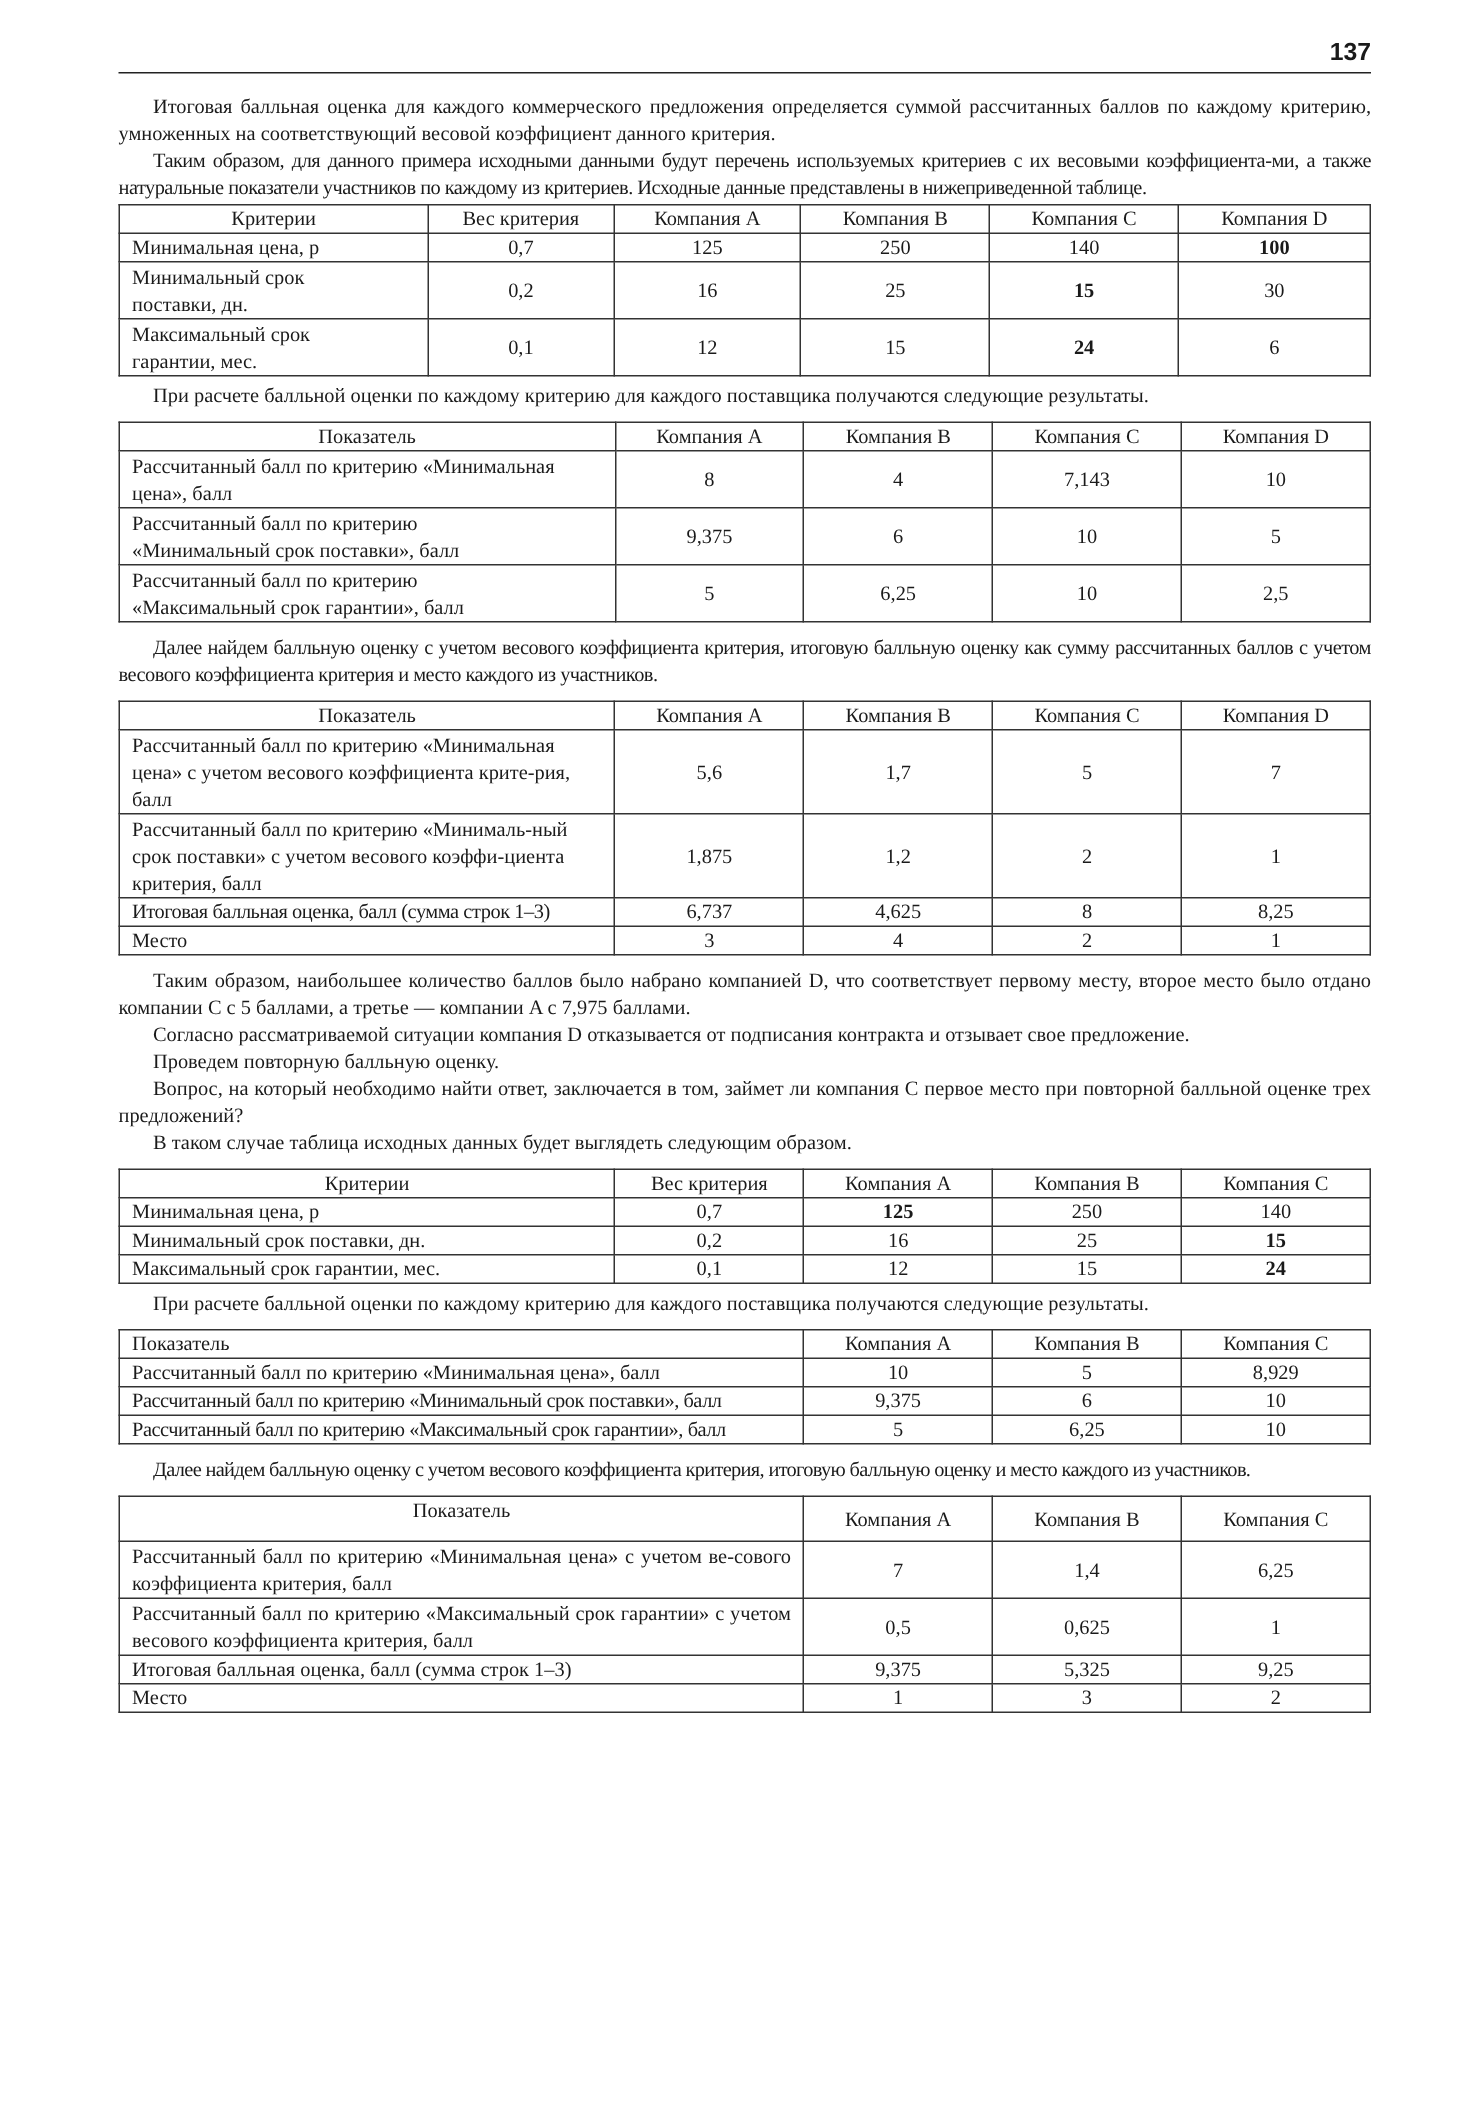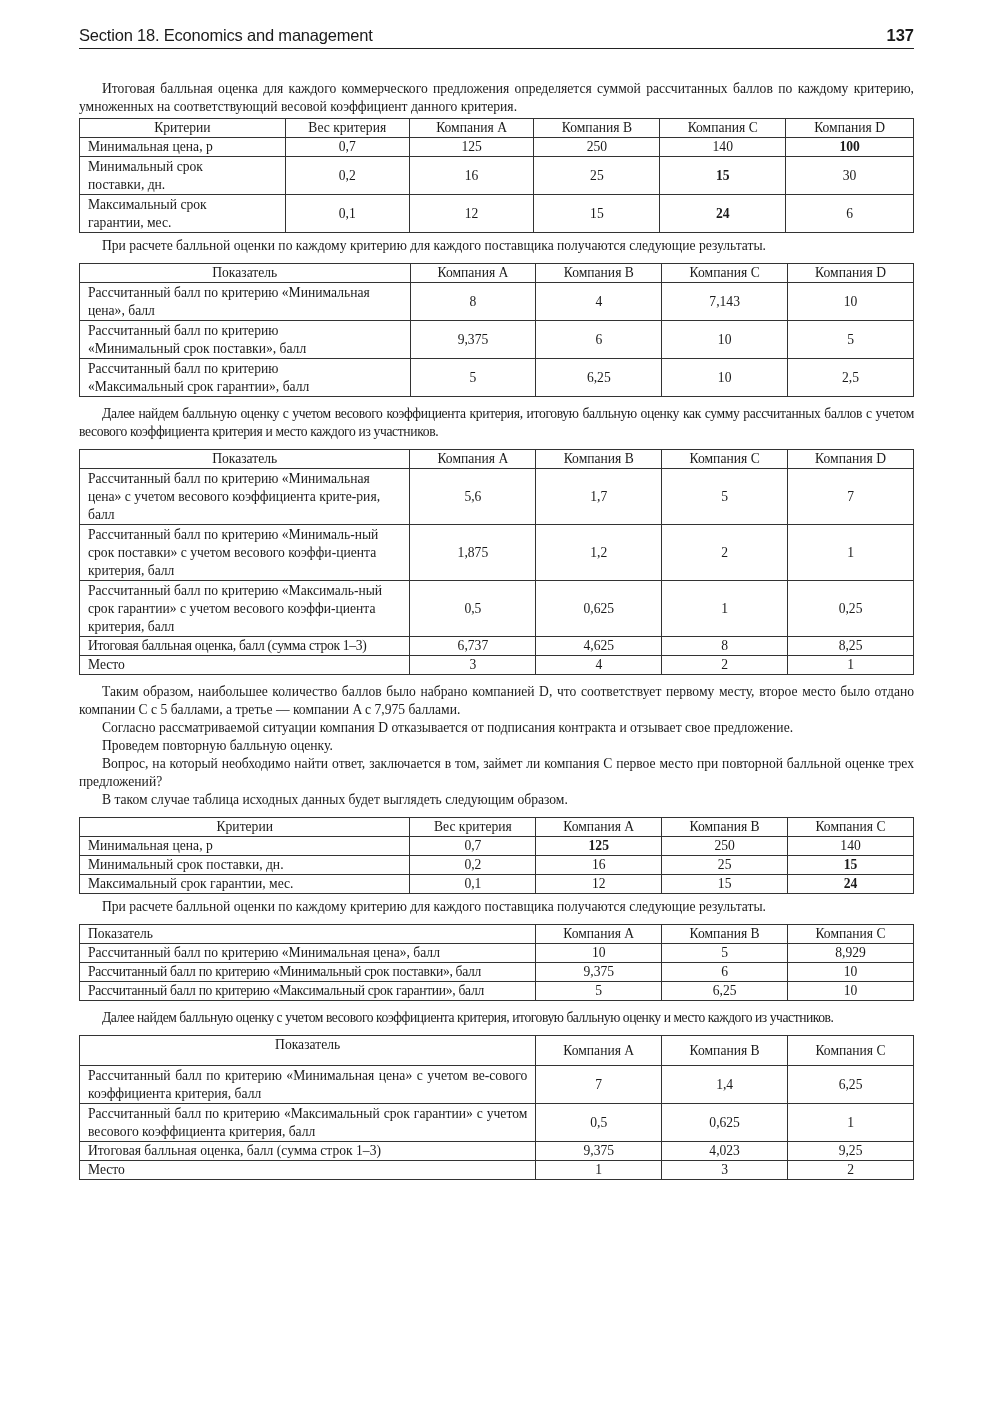--- a/index.html
+++ b/index.html
@@ -4,42 +4,42 @@
 <style>
   html, body { margin: 0; padding: 0; background: #ffffff; }
   body { width: 985px; height: 1415px; position: relative; overflow: hidden;
          font-family: "Liberation Serif", "DejaVu Serif", serif; color: #1a1a1a; }
   .header { position: absolute; left: 79px; top: 26px; width: 835px; height: 22px;
             border-bottom: 1.5px solid #222; }
   .header .sec { position: absolute; left: 0; top: 0; font-family: "Liberation Sans", "DejaVu Sans", sans-serif;
                  font-size: 16.5px; letter-spacing: -0.2px; }
   .header .pg { position: absolute; right: 0; top: 0; font-family: "Liberation Sans", "DejaVu Sans", sans-serif;
                 font-size: 16.5px; font-weight: bold; }
-  .content { position: absolute; left: 79px; top: 80px; width: 835px; }
+  .content { position: absolute; left: 79px; top: 62px; width: 835px; }
   p { margin: 0; font-size: 13.6px; line-height: 18px; text-align: justify; text-indent: 23px; }
   p.tight { letter-spacing: -0.35px; }
   table { border-collapse: collapse; width: 835px; font-size: 13.6px; }
   td, th { border: 1px solid #333; font-weight: normal; padding: 0 8px; line-height: 18px; vertical-align: middle; }
   td.num, th.c { text-align: center; }
   td.lbl { text-align: left; }
   th.l { text-align: left; }
   .b { font-weight: bold; margin-top: 24px; }
   .gap4 { height: 4px; }
   .gap8 { height: 8px; }
 </style>
 </head>
 <body>
 
 <div class="header">
-  <span class="sec">Section 18. Economics and management</span>
   <span class="pg">137</span>
 </div>
 
 <div class="content">
   <p>Итоговая балльная оценка для каждого коммерческого предложения определяется суммой рассчитанных баллов по каждому критерию, умноженных на соответствующий весовой коэффициент данного критерия.</p>
+  <p class="tight">Таким образом, для данного примера исходными данными будут перечень используемых критериев с их весовыми коэффициента-ми, а также натуральные показатели участников по каждому из критериев. Исходные данные представлены в нижеприведенной таблице.</p>
 
   <table style="margin-top:2px;">
     <colgroup>
         <col style="width:206px">
         <col style="width:124px">
         <col style="width:125px">
         <col style="width:126px">
         <col style="width:126px">
         <col style="width:128px">
       </colgroup>
@@ -150,27 +150,20 @@
       <td class="num">5</td>
       <td class="num">7</td>
     </tr>
     <tr style="height:56px">
       <td class="lbl">Рассчитанный балл по критерию «Минималь-ный срок поставки» с учетом весового коэффи-циента критерия, балл</td>
       <td class="num">1,875</td>
       <td class="num">1,2</td>
       <td class="num">2</td>
       <td class="num">1</td>
     </tr>
-    <tr style="height:56px">
-      <td class="lbl">Рассчитанный балл по критерию «Максималь-ный срок гарантии» с учетом весового коэффи-циента критерия, балл</td>
-      <td class="num">0,5</td>
-      <td class="num">0,625</td>
-      <td class="num">1</td>
-      <td class="num">0,25</td>
-    </tr>
     <tr>
       <td class="lbl" style="letter-spacing:-0.3px">Итоговая балльная оценка, балл (сумма строк 1–3)</td>
       <td class="num">6,737</td>
       <td class="num">4,625</td>
       <td class="num">8</td>
       <td class="num">8,25</td>
     </tr>
     <tr>
       <td class="lbl">Место</td>
       <td class="num">3</td>
@@ -294,21 +287,21 @@
     </tr>
     <tr style="height:38px">
       <td class="lbl" style="text-align:justify">Рассчитанный балл по критерию «Максимальный срок гарантии» с учетом весового коэффициента критерия, балл</td>
       <td class="num">0,5</td>
       <td class="num">0,625</td>
       <td class="num">1</td>
     </tr>
     <tr>
       <td class="lbl">Итоговая балльная оценка, балл (сумма строк 1–3)</td>
       <td class="num">9,375</td>
-      <td class="num">4,023</td>
+      <td class="num">5,325</td>
       <td class="num">9,25</td>
     </tr>
     <tr>
       <td class="lbl">Место</td>
       <td class="num">1</td>
       <td class="num">3</td>
       <td class="num">2</td>
     </tr>
   </tbody>
     </table>

